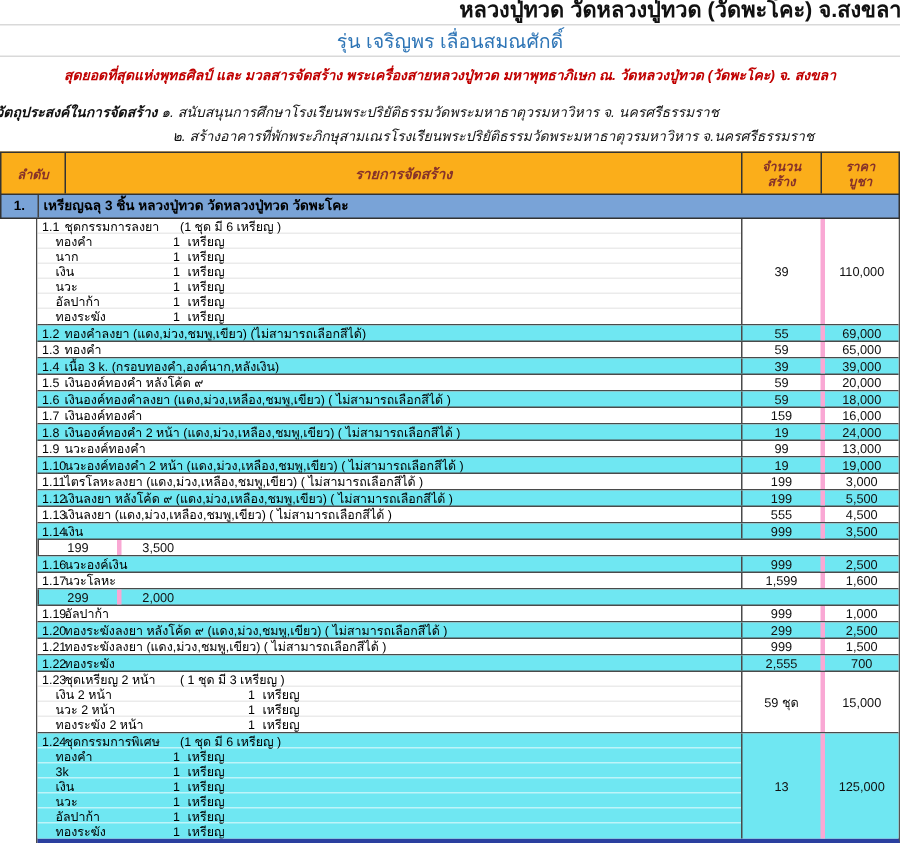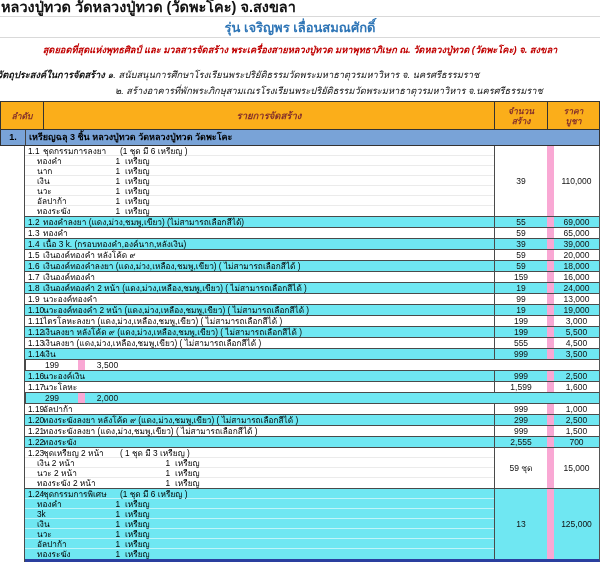--- a/index.html
+++ b/index.html
@@ -2,25 +2,25 @@
 <html><head>
 <meta charset="utf-8">
 <style>
   * { margin:0; padding:0; box-sizing:border-box; }
   html,body { background:#ffffff; }
   body { font-family:"Liberation Sans","DejaVu Sans",sans-serif; }
   .canvas { position:relative; width:600px; height:563px; background:#ffffff; overflow:hidden; }
 
   
   .title1 { position:absolute; top:0; left:1px; width:600px; height:16px;
-            font-size:14.5px; font-weight:bold; color:#111; text-align:left; line-height:15px; }
+            font-size:14.5px; font-weight:bold; color:#111; text-align:right; line-height:15px; }
   .gridline { position:absolute; left:0; width:600px; height:1px; background:#d9d9d9; }
   .gl1 { top:16px; } .gl2 { top:37px; }
   .title2 { position:absolute; top:19px; left:0; width:600px; height:17px;
-            font-size:13px; font-weight:bold; color:#2e75b6; text-align:center; line-height:17px; }
+            font-size:13px; font-weight:normal; color:#2e75b6; text-align:center; line-height:17px; }
   .subtitle-red { position:absolute; top:44px; left:0; width:600px;
             font-size:9.3px; font-weight:bold; font-style:italic; color:#c00000;
             text-align:center; line-height:13px; }
   .purpose1 { position:absolute; top:69px; left:-3px; width:606px;
             font-size:9.3px; font-style:italic; color:#111; line-height:13px; }
   .purpose1 .lead { font-weight:bold; }
   .purpose2 { position:absolute; top:85px; left:115px; width:485px;
             font-size:9.3px; font-style:italic; color:#111; line-height:13px; }
 
   
@@ -44,21 +44,21 @@
 
   .bodywrap { display:flex; }
   .leftstrip { width:25px; background:#fff; border-right:1px solid #4a4a4a; }
   .rows { flex:1; border-bottom:3px solid #2a3f9f; border-right:1px solid #555; }
 
   .row { display:flex; border-bottom:1px solid #4a4a4a; background:#fff; }
   .row:last-child { border-bottom:none; }
   .row.cyan { background:#6fe7f2; }
   .c2 { flex:1; overflow:hidden; }
   .c3 { width:53px; border-left:1px solid #4a4a4a; }
-  .c4 { width:52px; border-left:7px solid #f9a8d4; }
+  .c4 { width:52px; border-left:3px solid #f9a8d4; }
   .c3, .c4 { display:flex; align-items:center; justify-content:center;
              font-size:8.5px; color:#111; white-space:nowrap; }
 
   .row.single { height:11px; }
   .sline { height:10px; line-height:10px; font-size:8.3px; white-space:nowrap; }
   .rid { display:inline-block; width:18px; padding-left:3px; }
   .slabel {}
 
   .gline { height:10px; line-height:10px; font-size:8.3px; white-space:nowrap; }
   .row.white .gline { border-bottom:1px solid rgba(0,0,0,0.08); }

